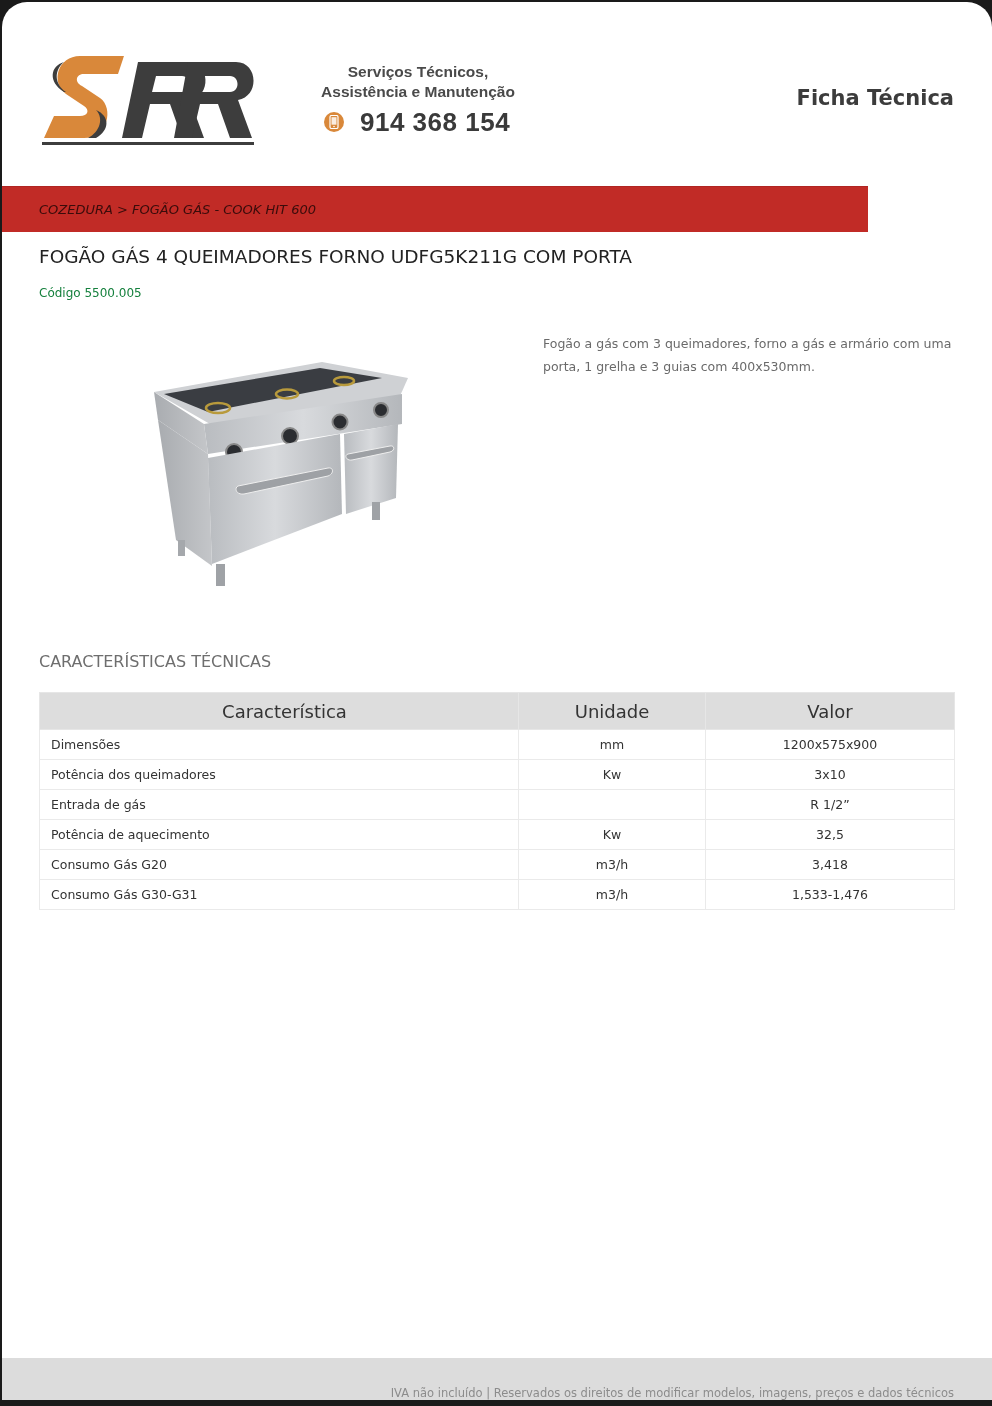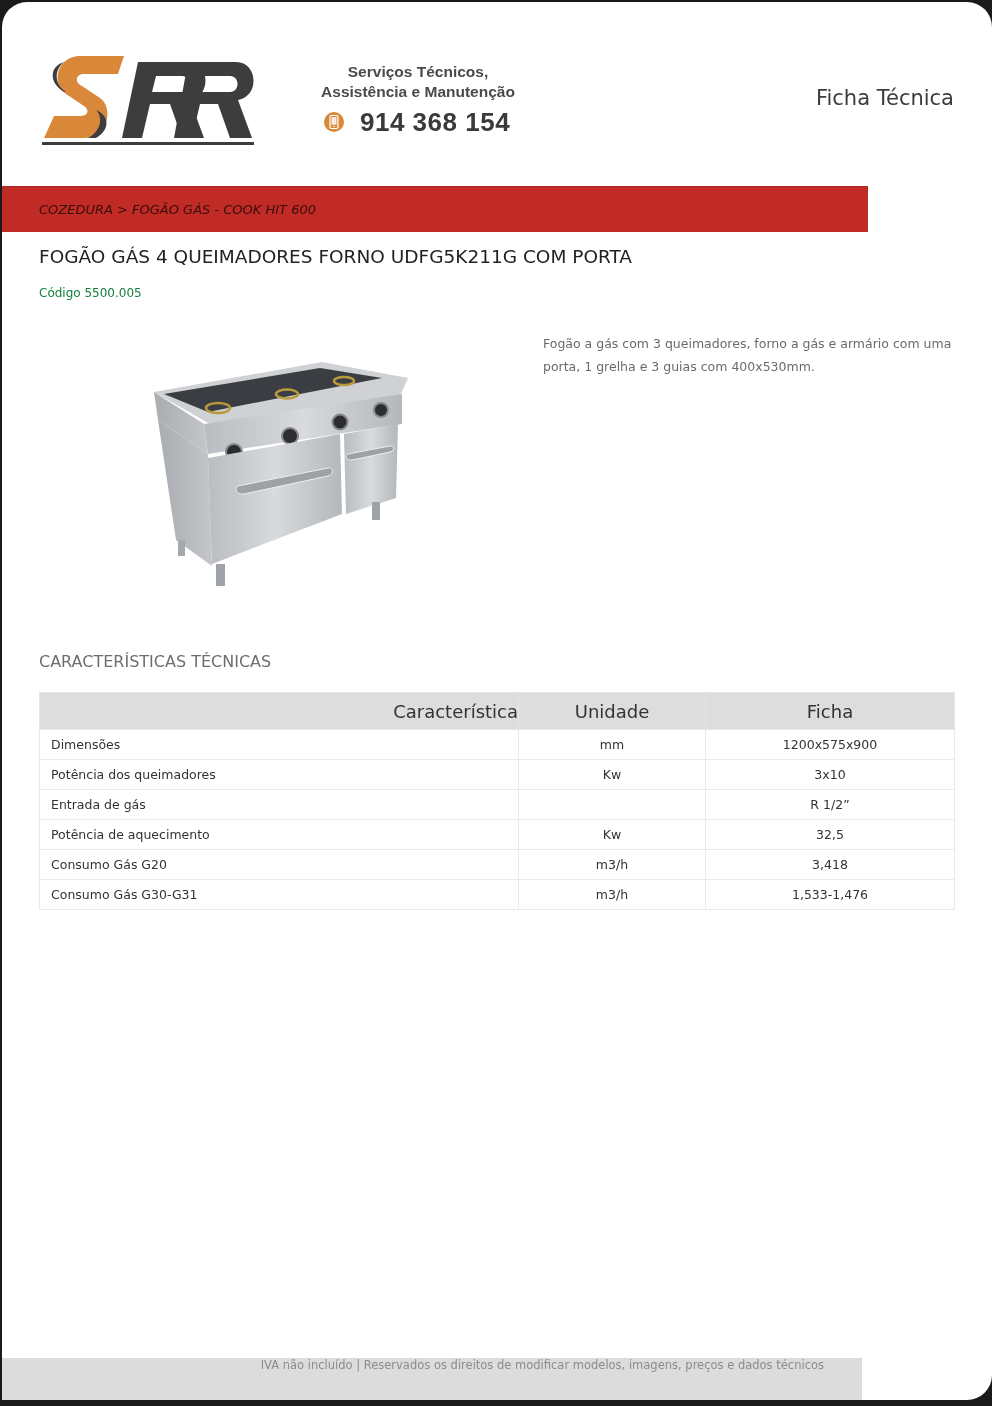--- a/index.html
+++ b/index.html
@@ -25,21 +25,21 @@
     .phone-icon {
       width: 20px; height: 20px; border-radius: 50%; background: #d9883a;
       display: flex; align-items: center; justify-content: center;
     }
     .phone-number {
       font-family: "Liberation Sans", sans-serif; font-weight: bold;
       font-size: 26px; color: #3a3a3a; letter-spacing: 0.5px;
     }
     .doc-type {
       position: absolute; right: 38px; top: 84px;
-      font-size: 21px; color: #3c3c3c; font-family: "DejaVu Sans", sans-serif;
+      font-size: 21px; color: #3c3c3c; font-family: "DejaVu Sans", sans-serif; font-weight: bold;
     }
     
     .crumb-bar {
       position: absolute; left: 0; top: 184px; width: 866px; height: 46px;
       background: #c12b26; display: flex; align-items: center; padding-left: 37px;
       border-top: 1px solid #b02522;
       font-style: italic;
     }
     .crumb-bar span { font-size: 13px; color: #3a0c0b; }
     
@@ -63,32 +63,32 @@
       font-size: 16px; color: #6e6e6e;
     }
     .spec-table {
       position: absolute; left: 37px; top: 690px; width: 916px;
       border-collapse: collapse;
     }
     .spec-table th {
       background: #dddddd; height: 37px; font-weight: normal;
       font-size: 18px; color: #333; border: 1px solid #e6e6e6;
     }
-    .spec-table th.c1 { text-align: right; padding-left: 11px; width: 479px; }
+    .spec-table th.c1 { text-align: center; padding-left: 11px; width: 479px; }
     .spec-table th.c2 { text-align: center; width: 187px; }
     .spec-table th.c3 { text-align: center; }
     .spec-table td {
       height: 30px; font-size: 12.5px; color: #333; border: 1px solid #eaeaea;
     }
     .spec-table td.c1 { text-align: left; padding-left: 11px; }
     .spec-table td.c2, .spec-table td.c3 { text-align: center; }
     
     .footer {
-      position: absolute; left: 0; top: 1356px; width: 860px; height: 42px;
-      background: #dcdcdc; display: flex; align-items: flex-start; justify-content: flex-end;
+      position: absolute; left: 0; top: 1356px; width: 990px; height: 42px;
+      background: #dcdcdc; display: flex; align-items: flex-end; justify-content: flex-end;
       padding-right: 38px;
     }
     .footer span { font-size: 11.5px; color: #8c8c8c; }
     .bottom-bar { position: absolute; left: 0; top: 1400px; width: 992px; height: 6px; background: #1a1a1a; }
   </style>
 </head>
 <body>
 
 <div class="page">
 
@@ -175,21 +175,21 @@
 
   <div class="description">Fogão a gás com 3 queimadores, forno a gás e armário com uma porta, 1 grelha e 3 guias com 400x530mm.</div>
 
   <div class="section-title">CARACTERÍSTICAS TÉCNICAS</div>
 
   <table class="spec-table">
     <thead>
       <tr>
         <th class="c1">Característica</th>
         <th class="c2">Unidade</th>
-        <th class="c3">Ficha</th>
+        <th class="c3">Valor</th>
       </tr>
     </thead>
     <tbody>
       <tr>
         <td class="c1">Dimensões</td>
         <td class="c2">mm</td>
         <td class="c3">1200x575x900</td>
       </tr>
       <tr>
         <td class="c1">Potência dos queimadores</td>

